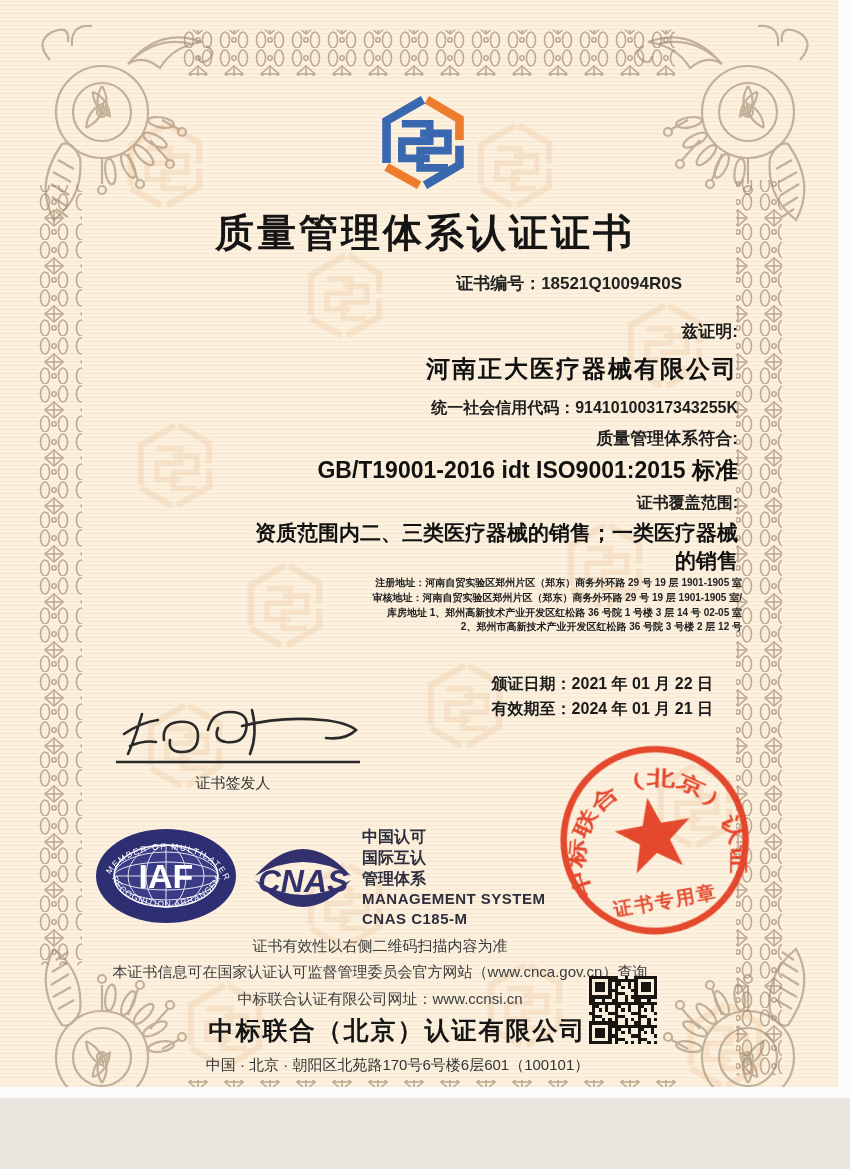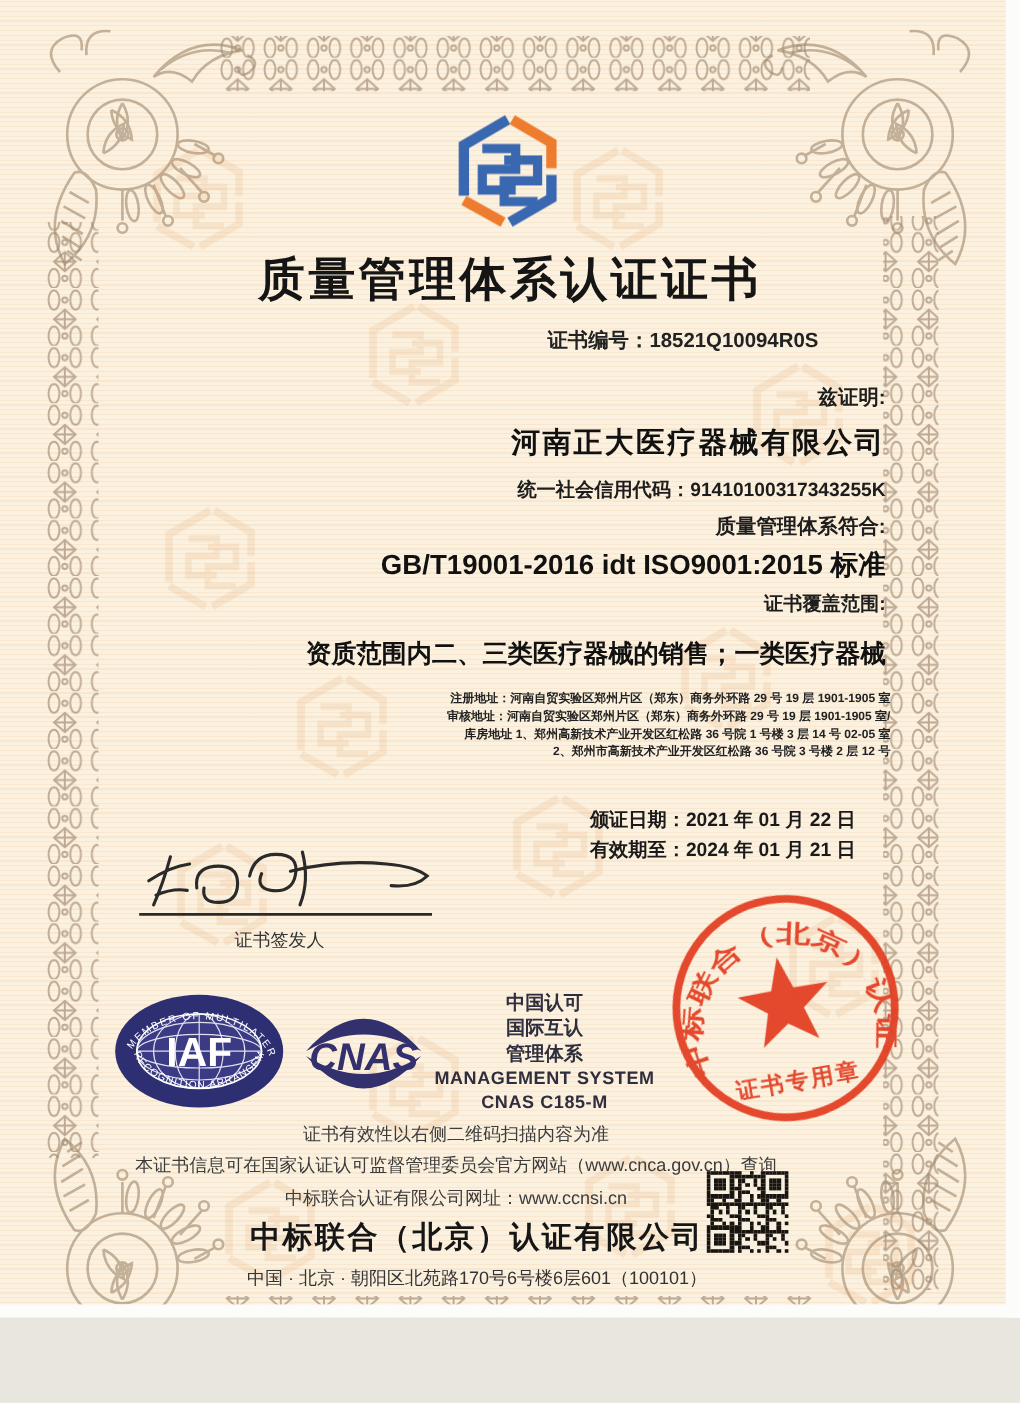--- a/index.html
+++ b/index.html
@@ -13,26 +13,26 @@
   .bg-art{left:0;top:0;width:850px;height:1169px;z-index:0;pointer-events:none;}
   .z1{z-index:2;}
   .title{left:0;right:0;top:206px;text-align:center;font-size:39px;font-weight:700;letter-spacing:3px;color:#151515;}
   .certno{right:168px;top:272px;font-size:17px;font-weight:700;color:#222;margin-left:17px;}
   .main-block{left:105px;right:112px;top:320px;text-align:right;}
   .attest{font-size:17px;font-weight:700;margin-bottom:10px;}
   .company{font-size:24px;font-weight:700;letter-spacing:2px;margin-bottom:13px;color:#111;}
   .credit{font-size:16px;font-weight:700;margin-bottom:8px;}
   .conform{font-size:17px;font-weight:700;margin-bottom:5px;}
   .standard{font-size:23px;font-weight:700;margin-bottom:7px;color:#111;}
-  .scopelabel{font-size:16px;font-weight:700;margin-bottom:18px;}
+  .scopelabel{font-size:16px;font-weight:700;margin-bottom:5px;}
   .scope{font-size:21px;font-weight:700;line-height:1.33;color:#111;}
   .addr-block{left:100px;right:108px;top:576px;text-align:right;font-size:10px;font-weight:700;line-height:1.48;color:#222;}
   .dates{right:137px;top:672px;text-align:center;font-size:16px;font-weight:700;line-height:1.55;color:#1a1a1a;}
   .sig-label{left:168px;top:774px;width:130px;text-align:center;font-size:15px;color:#333;}
-  .acc-text{left:362px;top:826px;font-size:16px;font-weight:600;color:#2e2e3e;line-height:1.32;text-align:center;}
+  .acc-text{left:362px;top:826px;font-size:16px;font-weight:600;color:#2e2e3e;line-height:1.32;}
   .acc-text .en{font-size:15px;font-weight:600;letter-spacing:.5px;}
   .notes{left:85px;right:175px;top:933px;text-align:center;font-size:15px;color:#3c3c3c;line-height:1.75;white-space:nowrap;}
   .issuer-block{left:0;right:55px;top:1014px;text-align:center;}
   .issuer{font-size:25px;font-weight:700;letter-spacing:2px;color:#161616;margin-bottom:9px;}
   .issuer-addr{font-size:15px;color:#333;}
   .serial{right:92px;top:1126px;display:flex;align-items:baseline;gap:7px;}
   .serial .lbl{font-size:19px;font-weight:700;color:#1b1b1b;letter-spacing:1px;}
   .serial .num{font-family:"DejaVu Sans Mono","Liberation Mono",monospace;font-size:28px;color:#cf2f14;letter-spacing:3px;}
   .qr{left:589px;top:976px;width:68px;height:68px;display:grid;grid-template-columns:repeat(21,1fr);grid-template-rows:repeat(21,1fr);background:#f8efdf;}
   .qr div{width:100%;height:100%;}
@@ -139,20 +139,21 @@
   <div class="abs z1 certno">证书编号：18521Q10094R0S</div>
 
   <div class="abs z1 main-block">
     <div class="attest">兹证明:</div>
     <div class="company">河南正大医疗器械有限公司</div>
     <div class="credit">统一社会信用代码：91410100317343255K</div>
     <div class="conform">质量管理体系符合:</div>
     <div class="standard">GB/T19001-2016 idt ISO9001:2015 标准</div>
     <div class="scopelabel">证书覆盖范围:</div>
     <div class="scope">资质范围内二、三类医疗器械的销售；一类医疗器械</div>
+    <div class="scope">的销售</div>
   </div>
 
   <div class="abs z1 addr-block">
     <div>注册地址：河南自贸实验区郑州片区（郑东）商务外环路 29 号 19 层 1901-1905 室</div>
     <div>审核地址：河南自贸实验区郑州片区（郑东）商务外环路 29 号 19 层 1901-1905 室/</div>
     <div>库房地址 1、郑州高新技术产业开发区红松路 36 号院 1 号楼 3 层 14 号 02-05 室</div>
     <div>2、郑州市高新技术产业开发区红松路 36 号院 3 号楼 2 层 12 号</div>
   </div>
 
   <div class="abs z1 dates">

